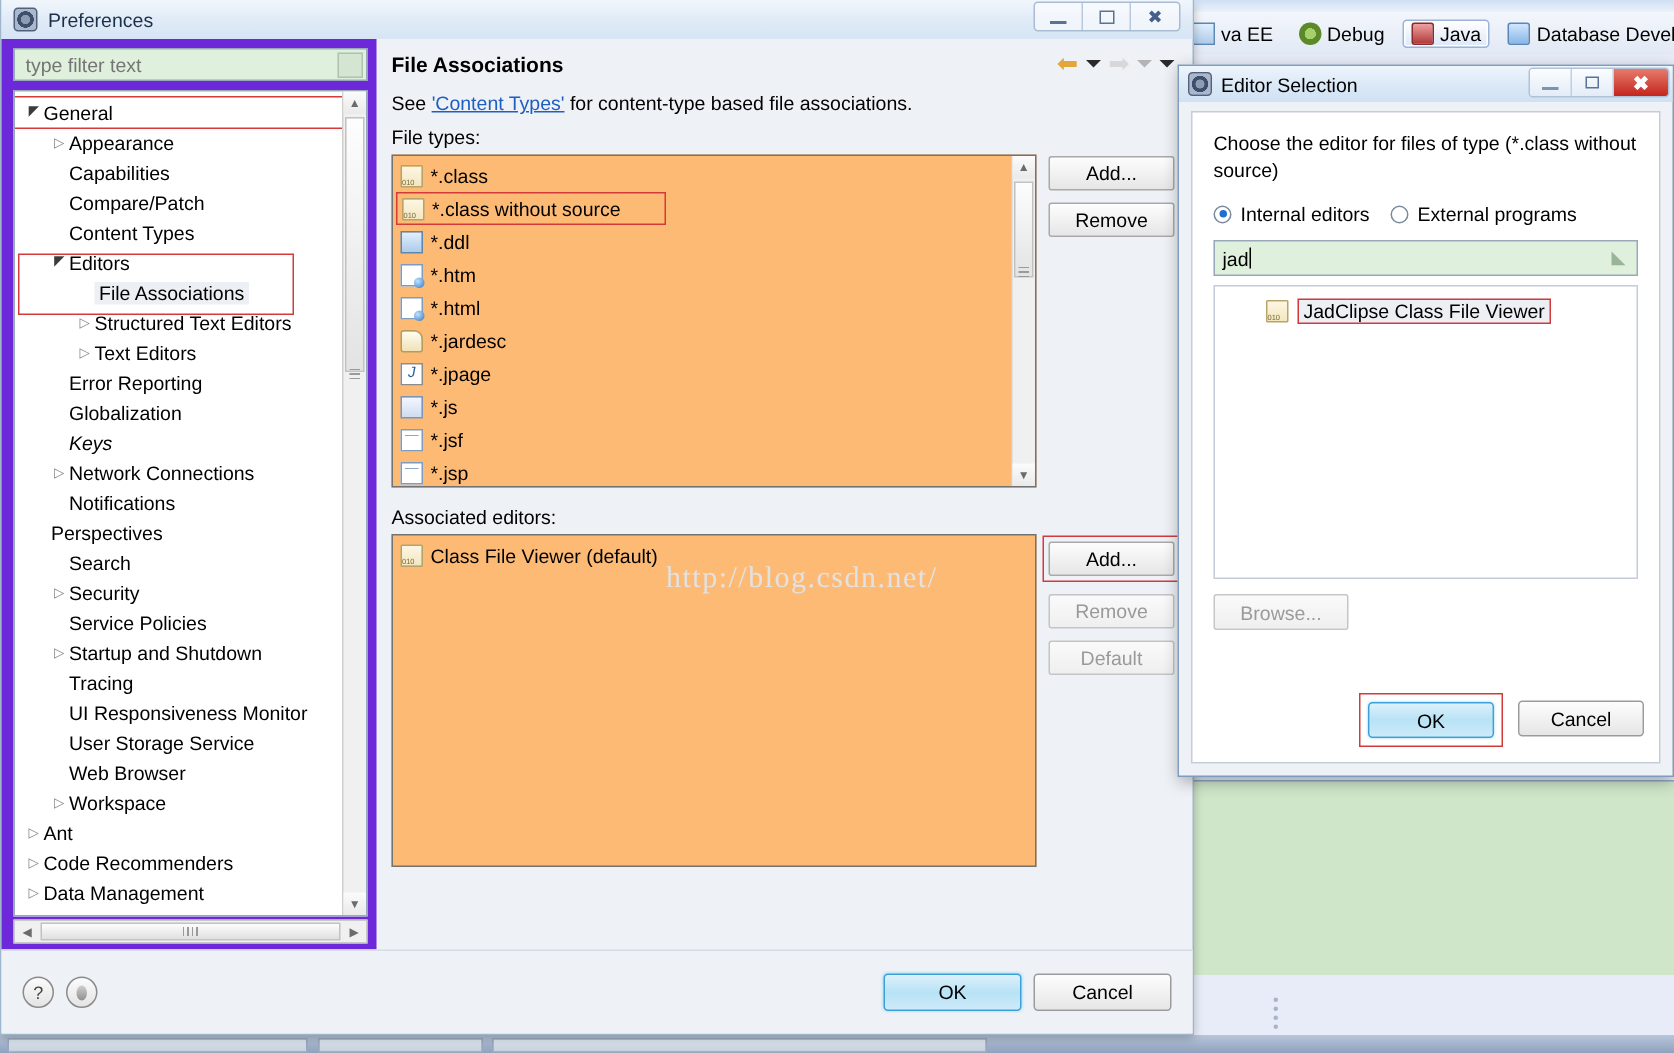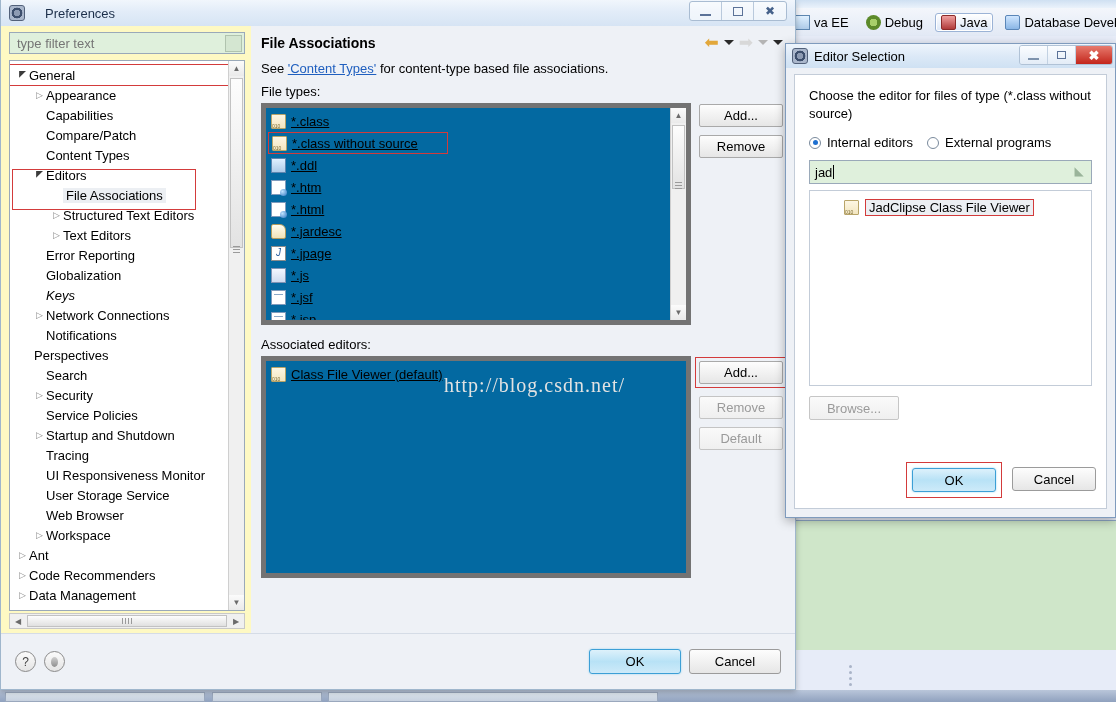--- a/index.html
+++ b/index.html
@@ -60,21 +60,21 @@
   .prefs {
     position: absolute; left: 0px; top: 0px; width: 796px; height: 690px;
     background: #eef1f6;
     border: 1px solid #9fb6cc;
     border-top: none;
     box-shadow: 0 2px 6px rgba(0,0,0,.25);
   }
   .prefs-title {
     height: 26px; display: flex; align-items: center;
     background: linear-gradient(#f1f6fc 0%, #e2ecf8 45%, #d6e4f4 100%);
-    padding-left: 8px; gap: 20px; position: relative;
+    padding-left: 8px; gap: 7px; position: relative;
   }
   .prefs-title .tt { font-size: 13px; color: #1c2f4a; }
   .win-icon {
     width: 16px; height: 16px; border-radius: 3px;
     background: radial-gradient(circle at 50% 50%, #8d9bb3 0 30%, #3d4f6d 31% 55%, #aab7cc 56% 100%);
     border: 1px solid #52617a;
   }
   .wincontrols {
     position: absolute; right: 8px; top: 1px;
     display: flex; align-items: stretch; height: 20px;
@@ -90,21 +90,21 @@
   .wc-min span { display:block; width:11px; height:2px; background:#5b7298; }
   .wc-max span { display:block; width:10px; height:9px; border:1.5px solid #5b7298; }
 
   .prefs-body {
     position: absolute; left: 0; top: 26px; right: 0; bottom: 56px;
     display: flex;
   }
 
   
   .tree-pane {
-    width: 263px; background: #fef9c3;
+    width: 263px; background: #6d28d9;
     padding: 6px 6px 4px 8px;
     display: flex; flex-direction: column;
   }
   .filter-wrap {
     height: 22px; background: #dff0dc; border: 1px solid #9aa9b9;
     display: flex; align-items: center; padding-left: 5px; position: relative;
   }
   .filter-wrap input {
     border: none; outline: none; background: transparent;
     font-family: "Liberation Sans", sans-serif; font-size: 13px;
@@ -164,22 +164,22 @@
   .main-title { font-weight: bold; font-size: 14px; flex: 1; }
   .navbtns { display:flex; align-items:center; gap: 5px; padding-right: 4px;}
   .caret { width:0;height:0;border-left:5px solid transparent;border-right:5px solid transparent;
            border-top:5px solid #2a2a2a; }
   .seetxt { margin-top: 10px; font-size: 13px; }
   .seetxt a { color: #1f5fbf; text-decoration: underline; }
   .lbl { margin-top: 8px; font-size: 13px; }
 
   .listrow { display: flex; margin-top: 4px; }
   .listbox {
-    width: 430px; height: 222px; background: #0369a1;
-    border: 5px solid #737373; position: relative; overflow: hidden; text-decoration: underline;
+    width: 430px; height: 222px; background: #fdba74;
+    border: 1px solid #737373; position: relative; overflow: hidden;
   }
   .listbox.assoc { height: 222px; }
   .lb-items { padding: 2px 0 0 2px; }
   .lb-item { height: 22px; display:flex; align-items:center; gap:5px; font-size:13px; padding-left:3px;}
   .lb-scroll {
     position:absolute; right:0; top:0; bottom:0; width:16px; background:#f0f0f0;
     border-left:1px solid #cfcfcf;
   }
   .lb-thumb { position:absolute; left:1px; right:1px; top:17px; height:64px;
     background: linear-gradient(#fdfdfd,#e3e3e3); border:1px solid #c2c2c2; }

